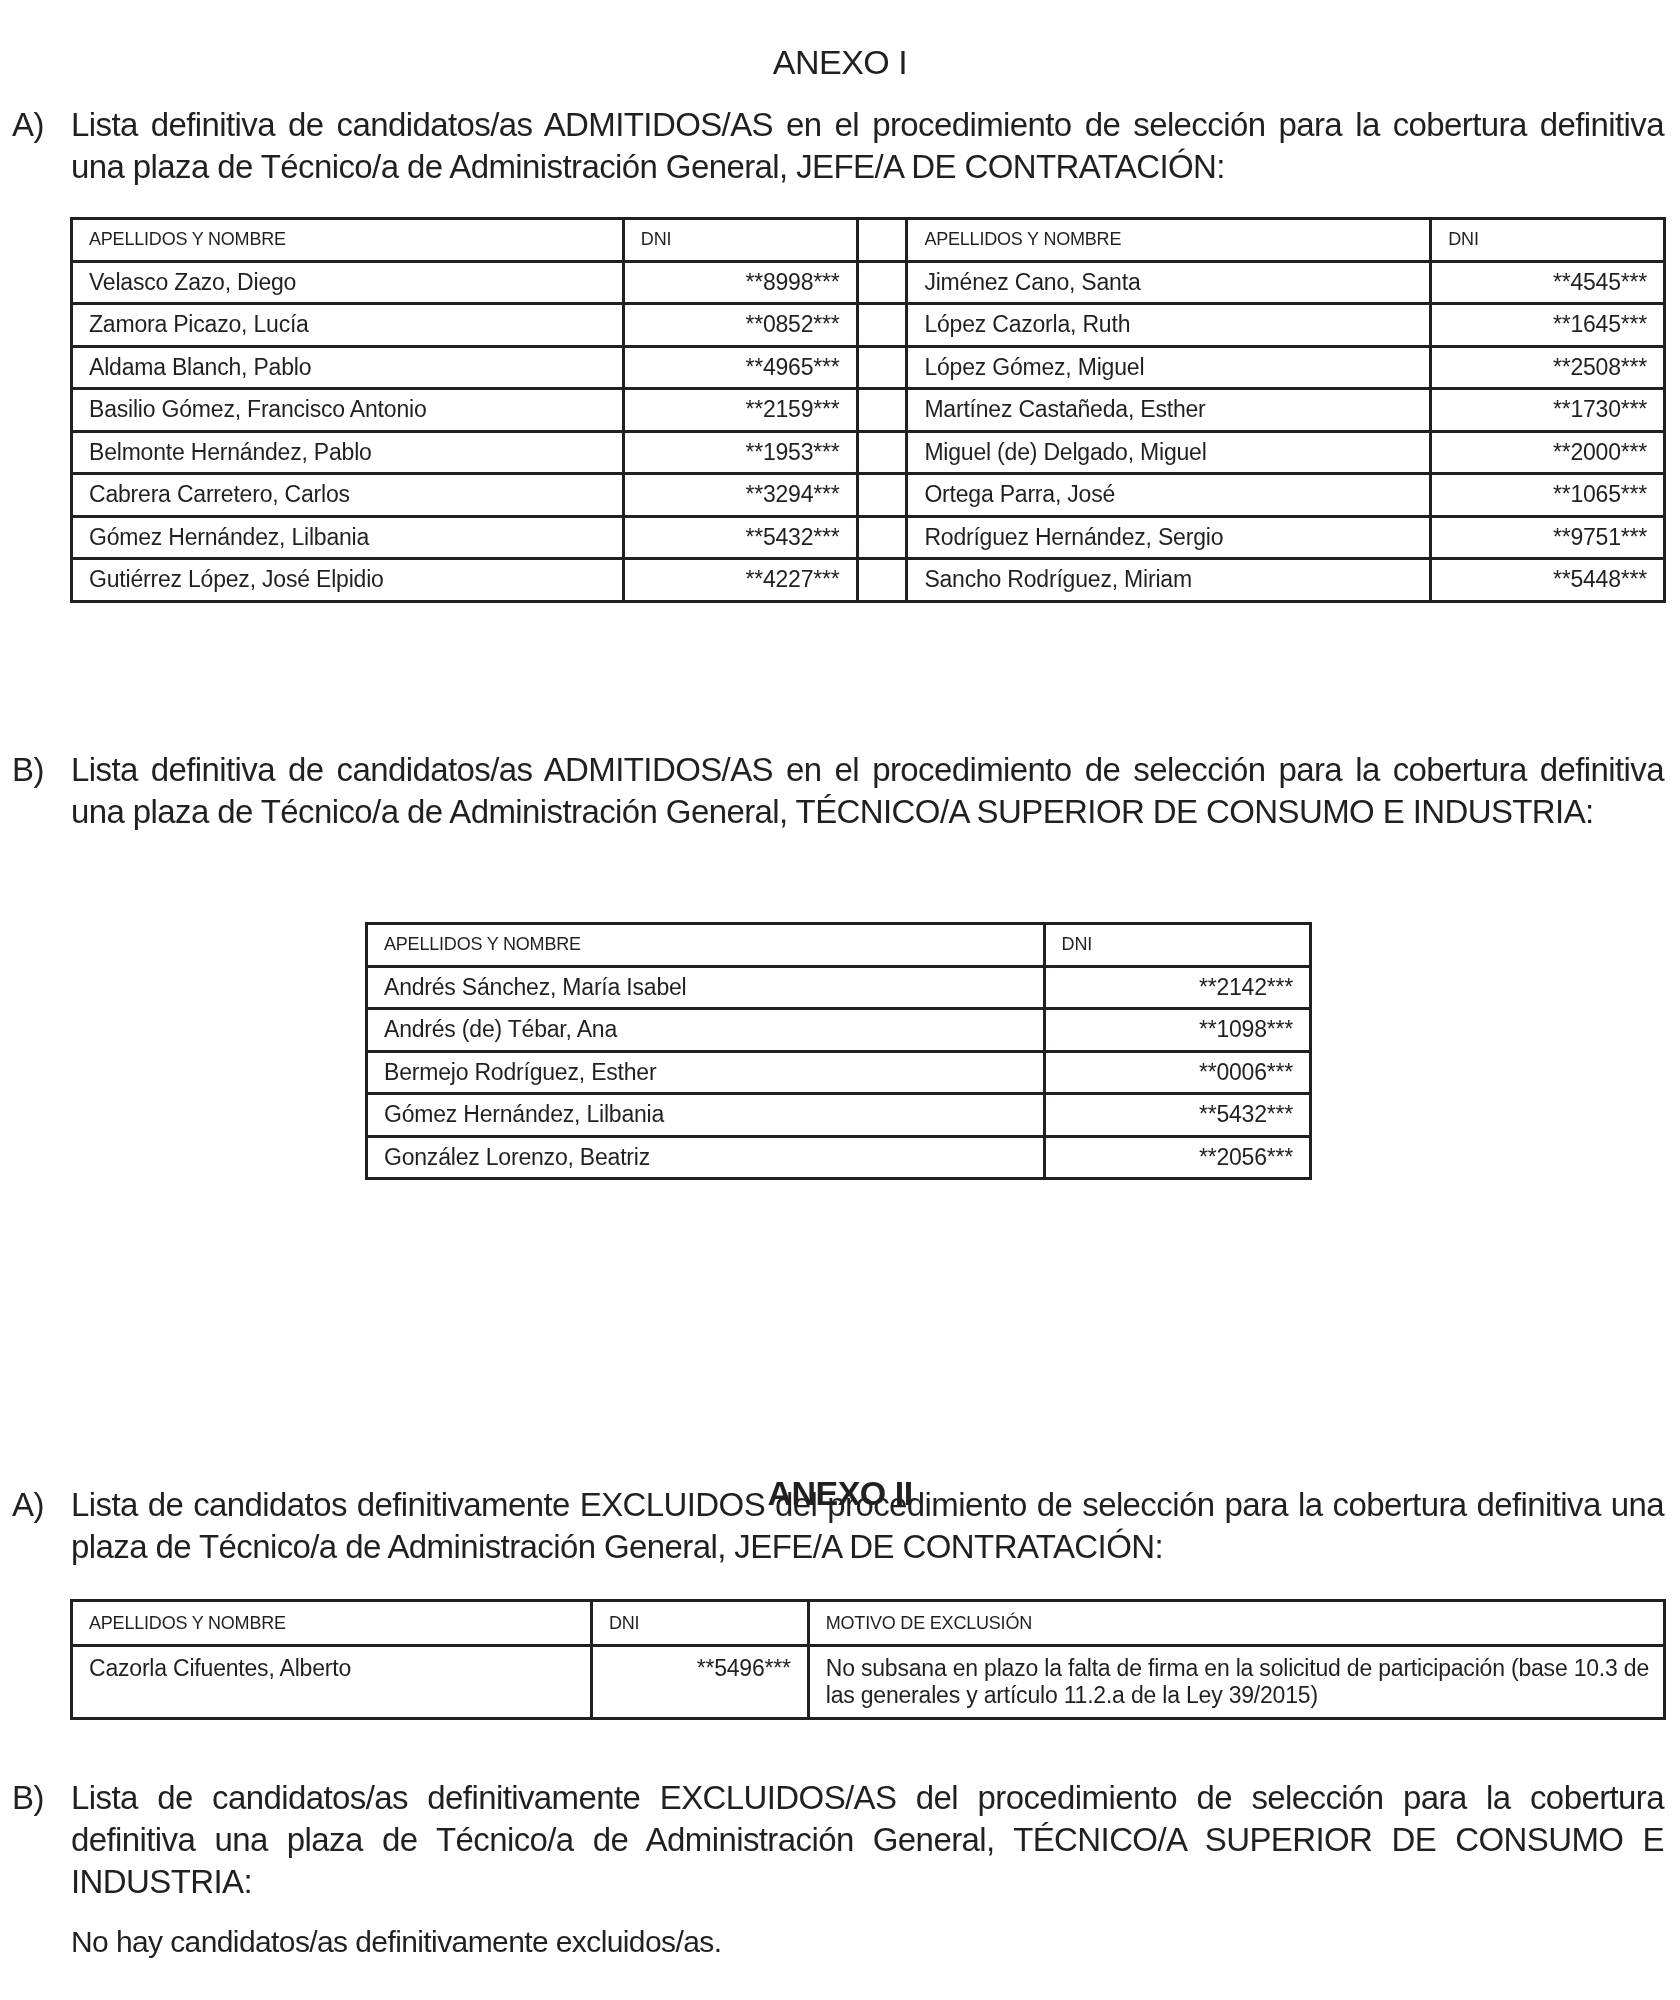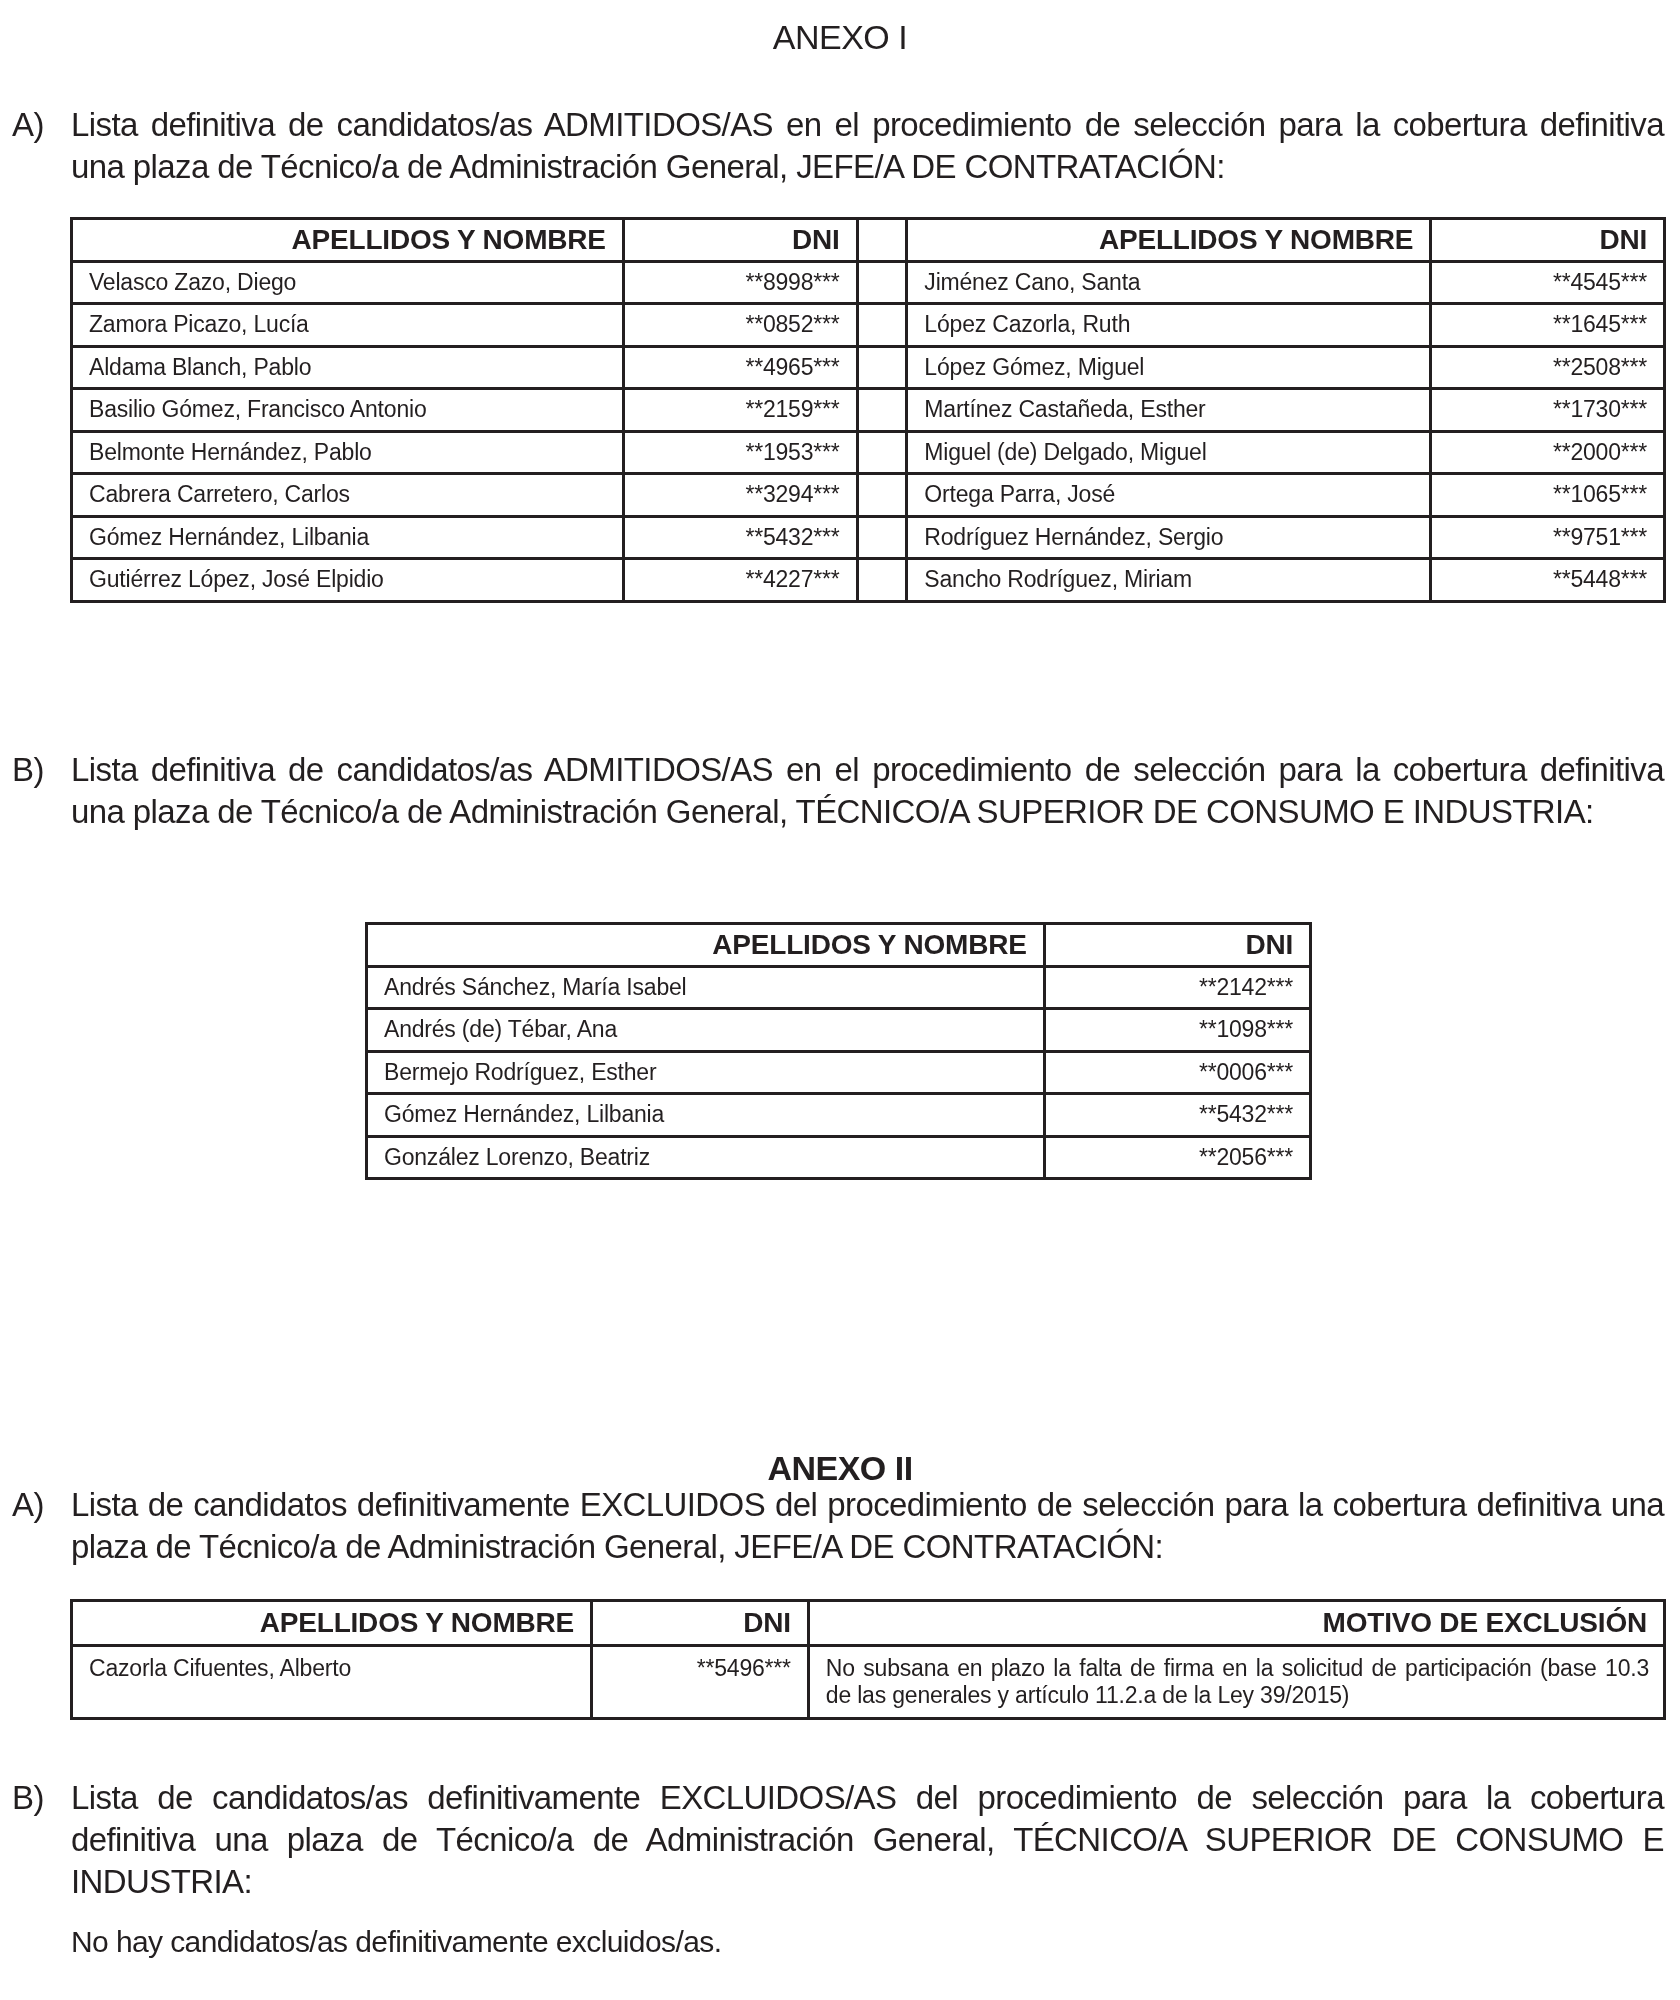--- a/index.html
+++ b/index.html
@@ -7,20 +7,21 @@
   body {
     position: relative;
     font-family: "Liberation Sans", "DejaVu Sans", sans-serif;
     color: #231f20;
     overflow: hidden;
   }
   .annex-title {
     position: absolute; left: 0; width: 1680px;
     text-align: center; font-size: 34px; line-height: 40px;
     letter-spacing: -0.5px;
+    margin-top: 25px;
   }
   .section {
     position: absolute; left: 0; width: 1680px;
     font-size: 33px; line-height: 42px;
     letter-spacing: -0.6px;
   }
   .section .letter {
     position: absolute; left: 12px; top: 0;
   }
   .section .text {
@@ -31,21 +32,21 @@
   table {
     position: absolute; border-collapse: collapse;
     font-size: 23px; letter-spacing: -0.2px;
   }
   td, th {
     border: 3px solid #231f20;
     height: 42.5px; padding: 0 16px;
     vertical-align: middle;
     font-weight: normal;
   }
-  th { font-weight: bold; text-align: right; font-size: 28px; }
+  th { font-weight: normal; text-align: left; font-size: 18px; }
   td.dni { text-align: right; }
   td.gap, th.gap { padding: 0; }
   td.empty { border: none; border-left: 3px solid #231f20; }
   td.nob { border: none; }
   .excl td { vertical-align: top; padding-top: 8px; line-height: 27px; }
   .excl td.motive { text-align: justify; text-align-last: left; padding-right: 14px; }
   .note {
     position: absolute; left: 71px; font-size: 30px; line-height: 42px; letter-spacing: -0.6px;
   }
 </style>

